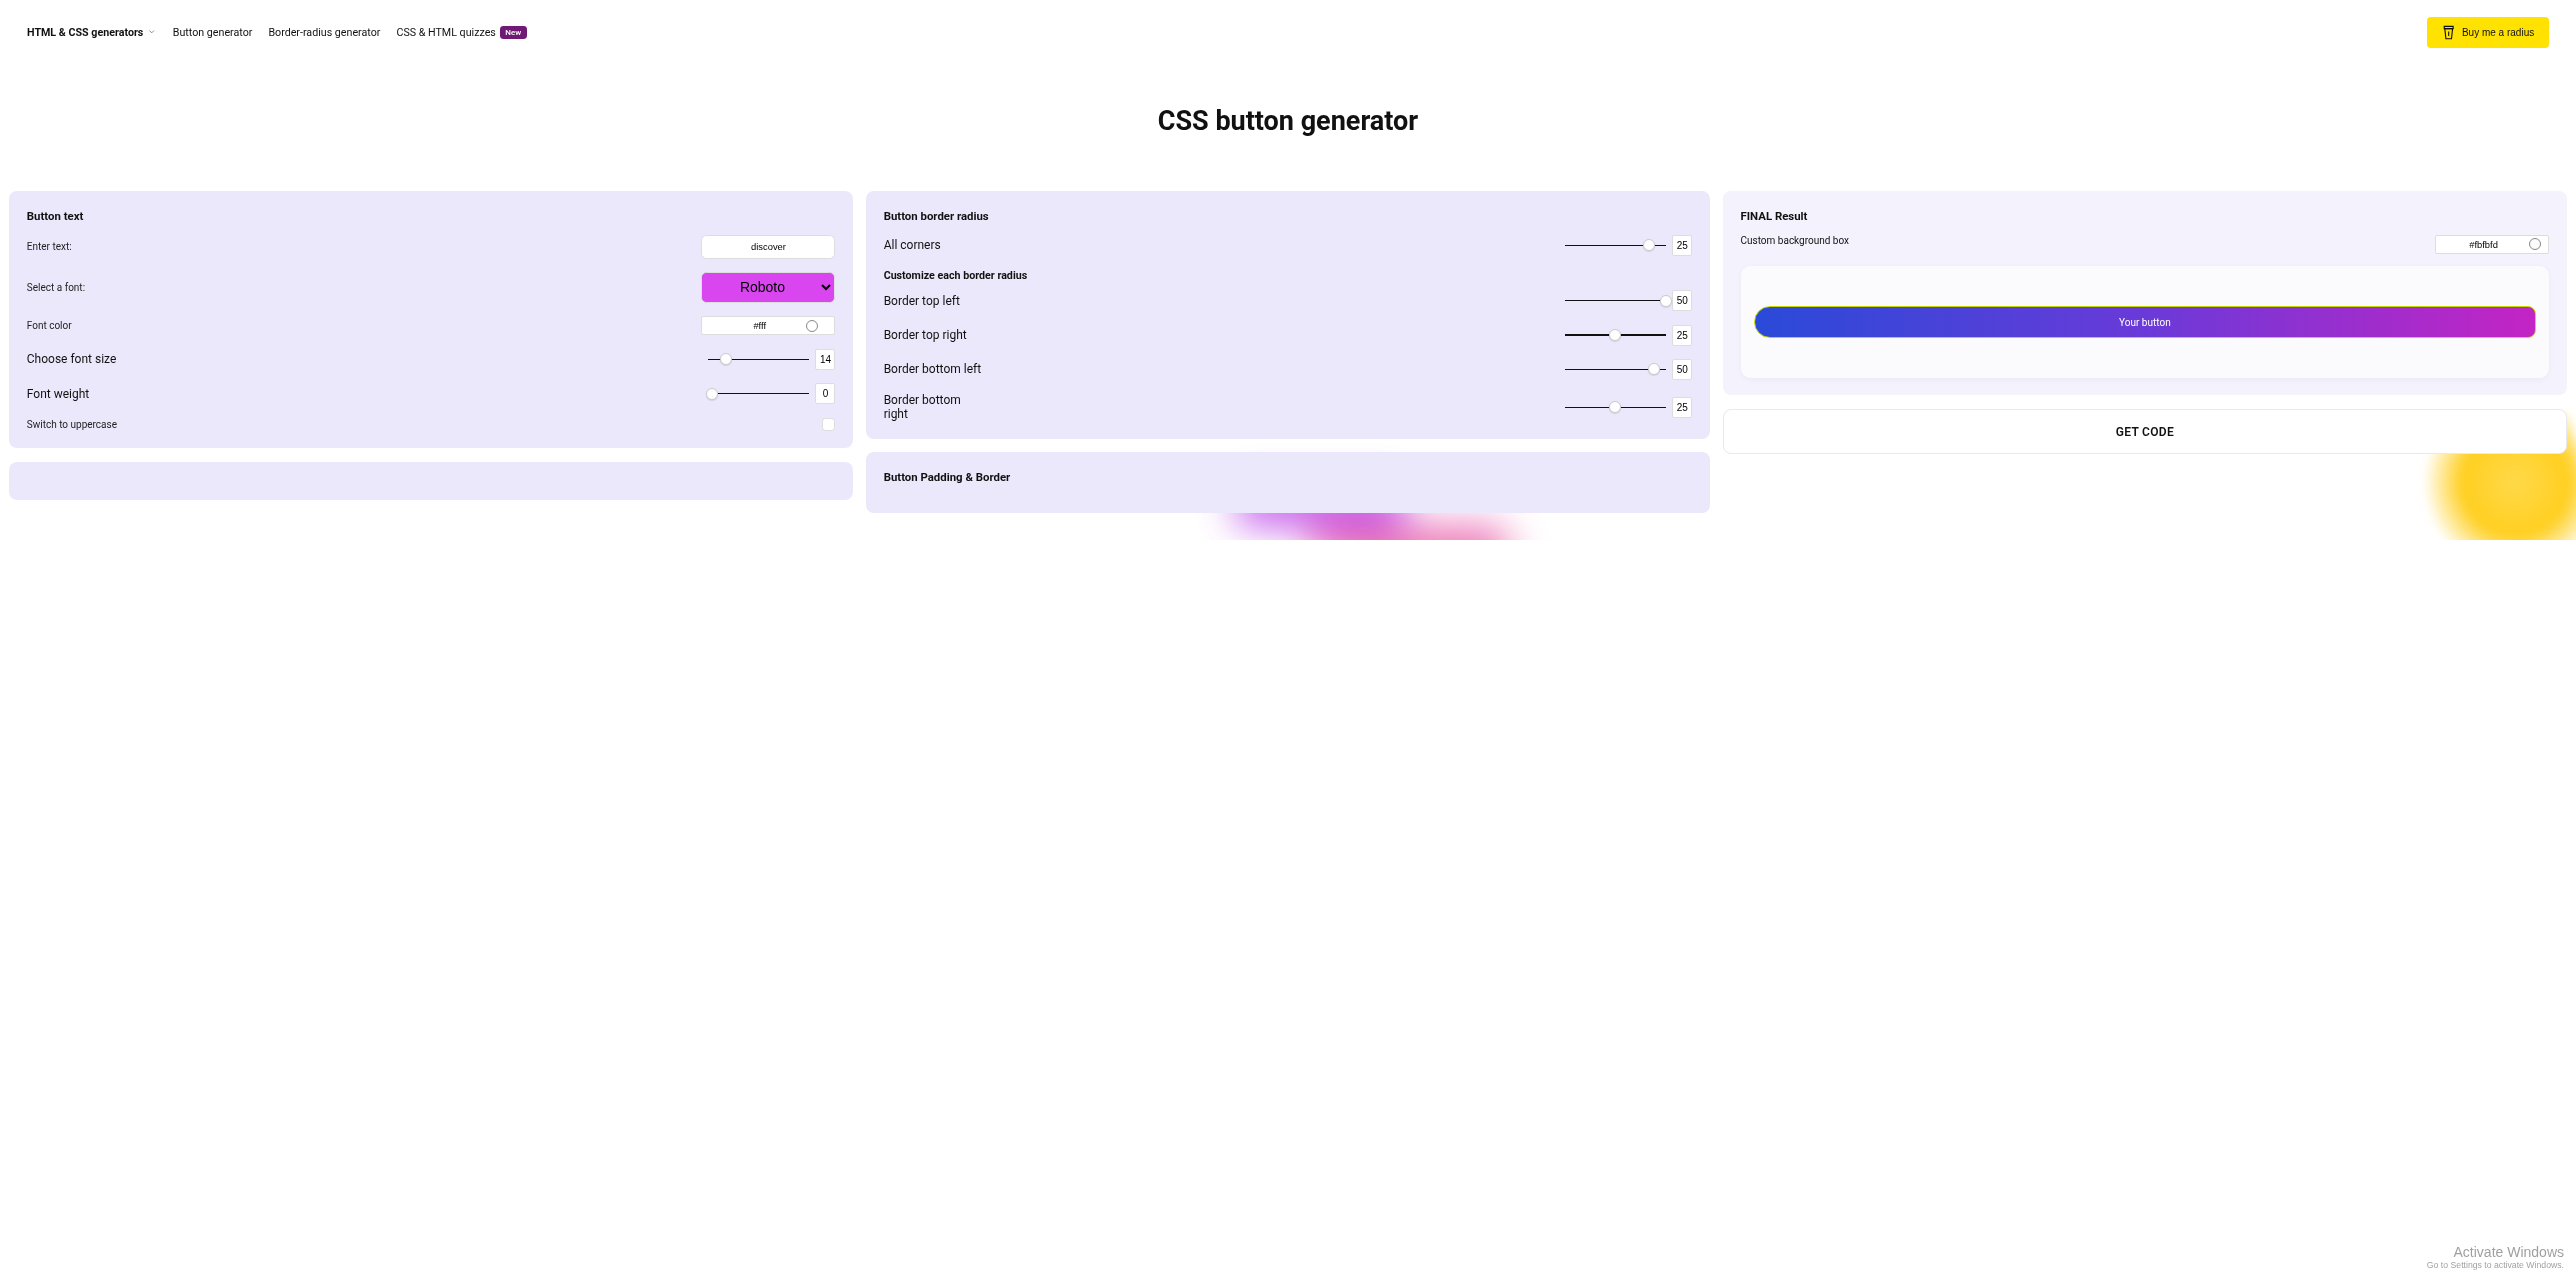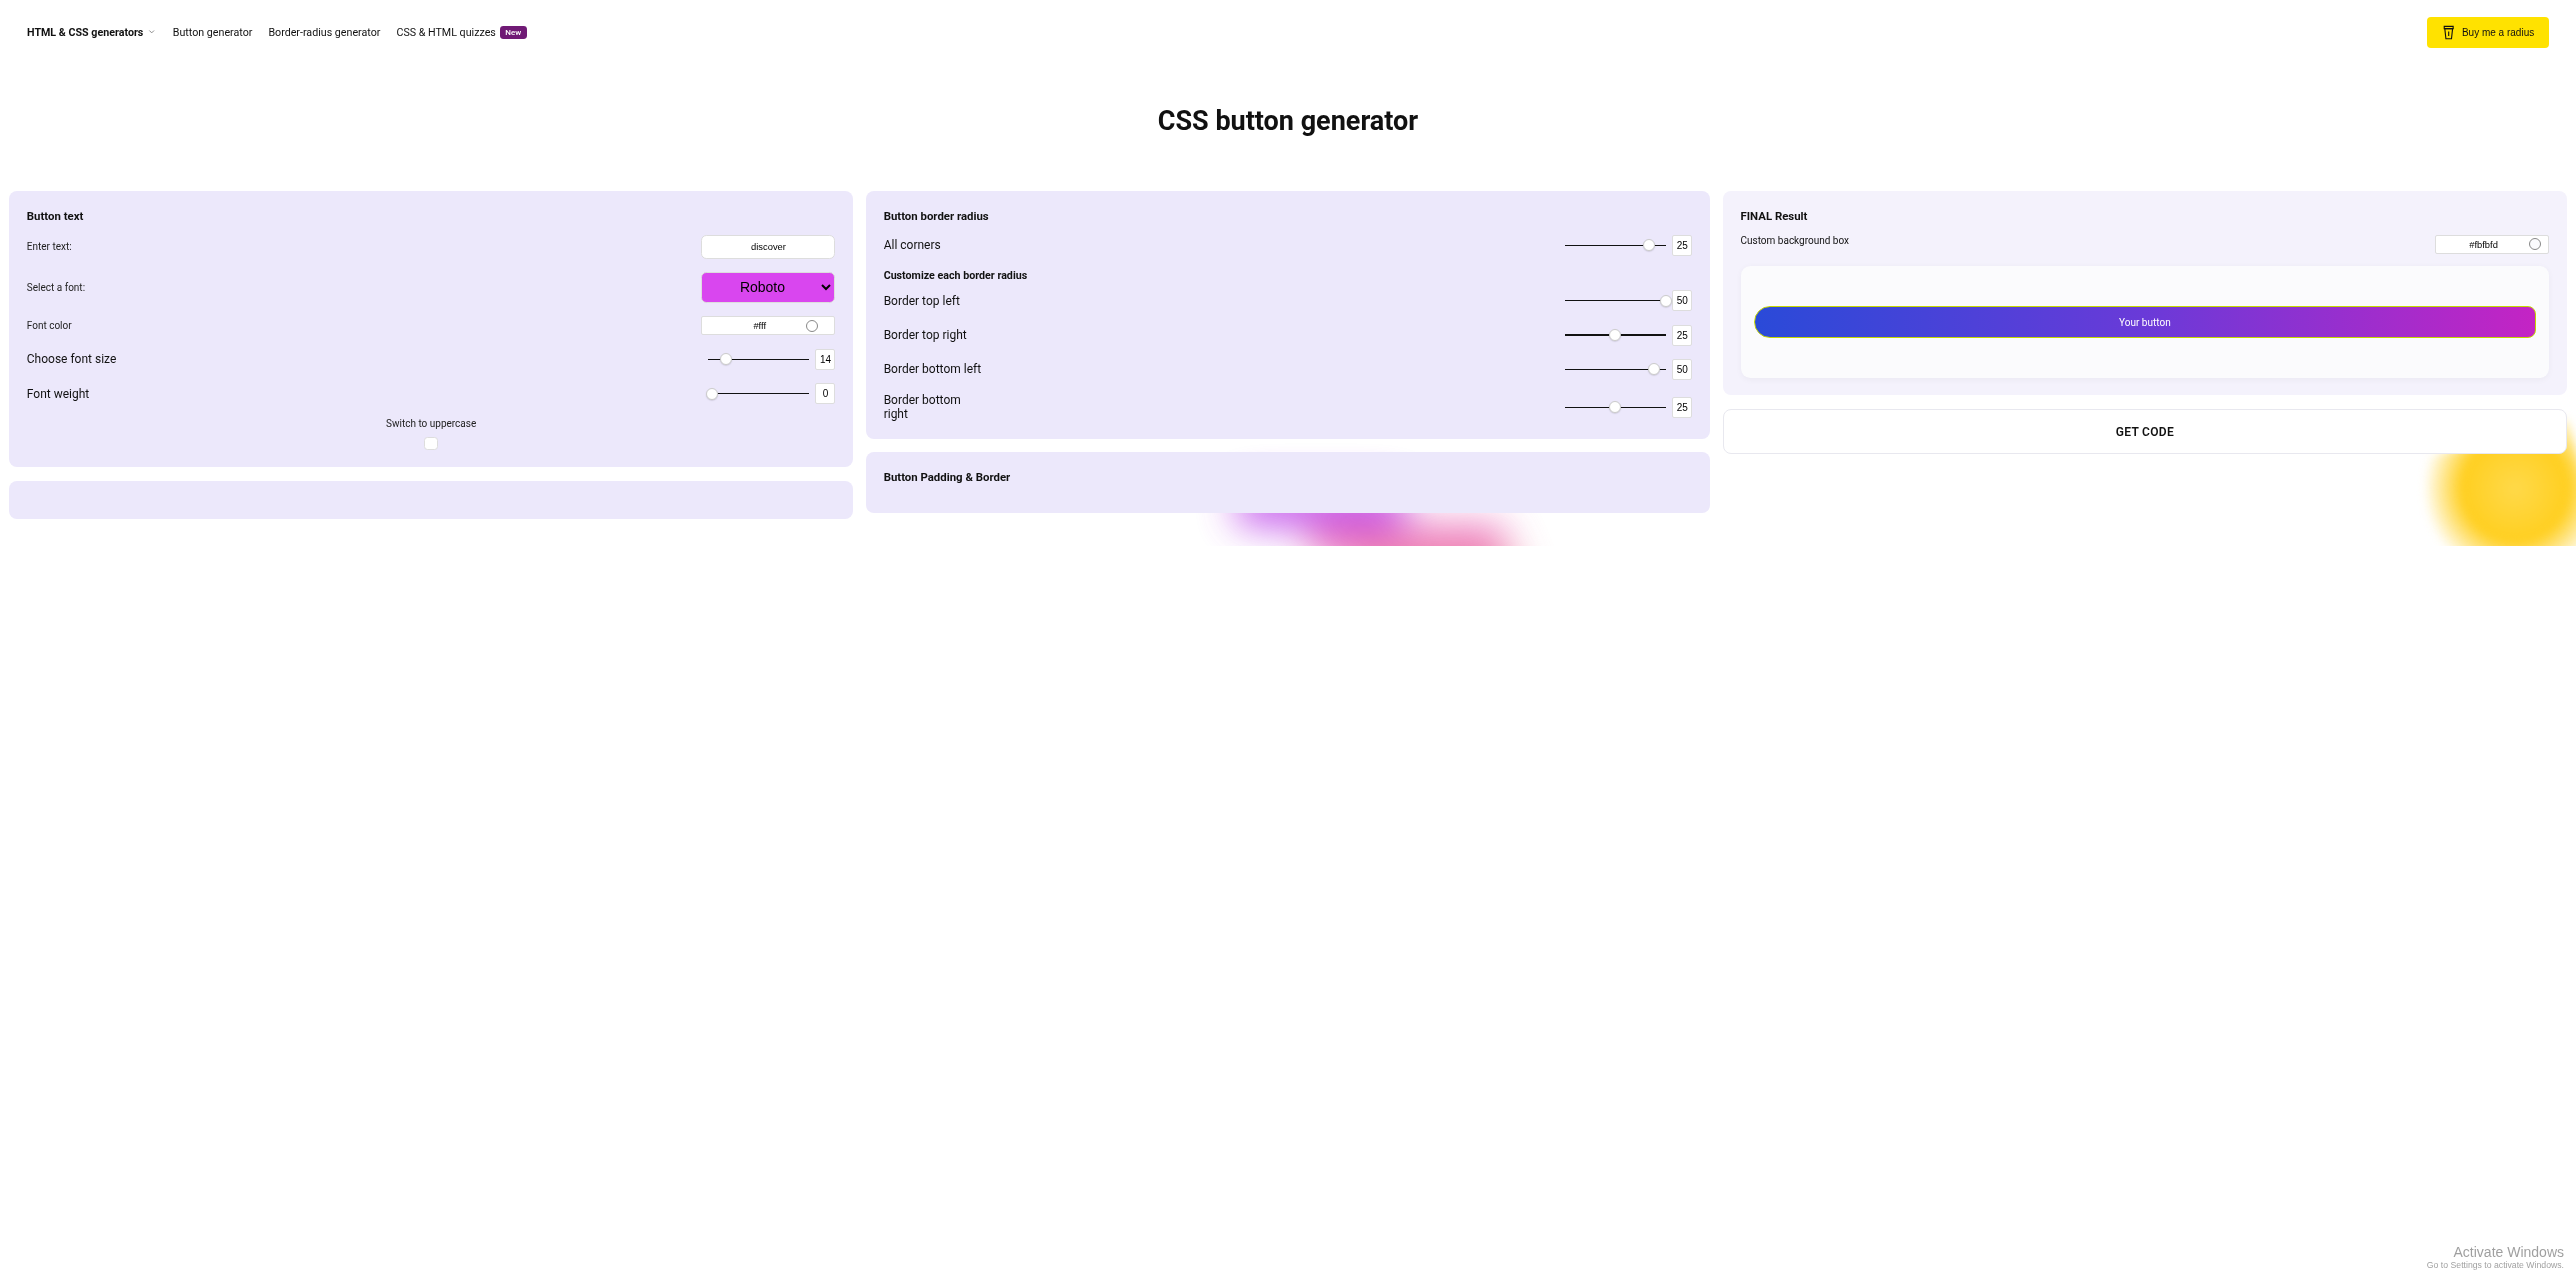--- a/index.html
+++ b/index.html
@@ -118,21 +118,21 @@
       </div>
       <div class="slider-row">
         <label>Font weight</label>
         <div class="slider-group">
           <div class="slider-track">
               <div class="slider-thumb" style="left: 4%;"></div>
             </div>
           <input class="num-input" value="0" style="">
         </div>
       </div>
-      <div class="row" style="margin-bottom:0;flex-direction:column;">
+      <div class="row" style="margin-bottom:0;">
         <label>Switch to uppercase</label>
         <div class="checkbox"></div>
       </div>
     </div>
     <div class="panel" style="min-height:38px;"></div>
   </div>
 
   <div style="display:flex; flex-direction:column; gap:13.4px;">
     <div class="panel">
       <h3>Button border radius</h3>

